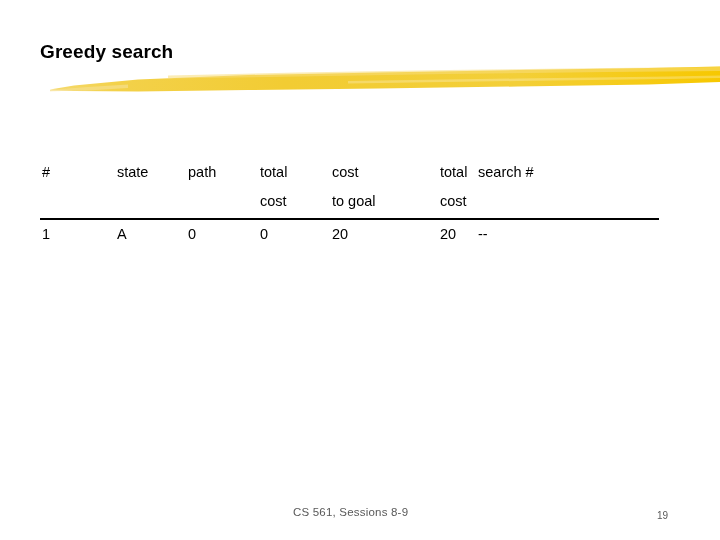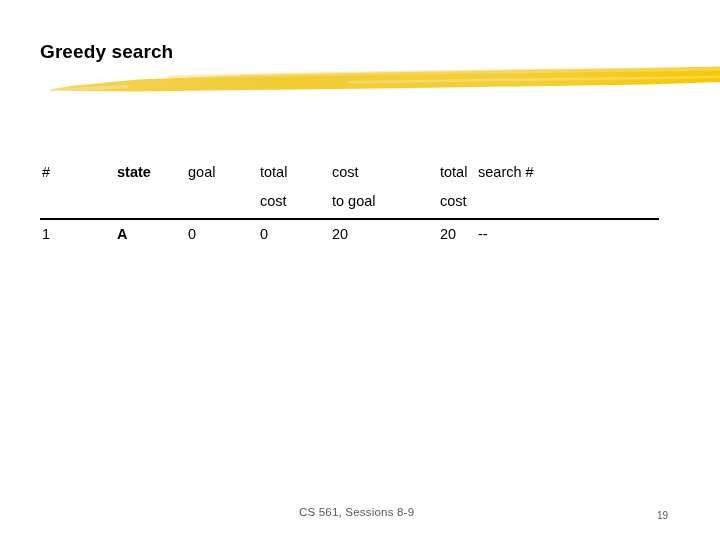--- a/index.html
+++ b/index.html
@@ -89,21 +89,21 @@
     font-size: 14.5px;
     color: #000000;
     white-space: nowrap;
     line-height: 1;
   }
   .row-head-1 { top: 2px; }
   .row-head-2 { top: 31px; }
   .row-data-1 { top: 64px; }
 
   .col-num    { left: 2px; }
-  .col-state  { left: 77px; font-weight: bold; }
+  .col-state  { left: 77px; }
   .col-depth  { left: 148px; }
   .col-path   { left: 220px; }
   .col-cost   { left: 292px; }
   .col-total  { left: 365px; margin-left: 35px; }
   .col-parent { left: 438px; }
 
   .table-rule {
     position: absolute;
     left: 0px;
     top: 55px;
@@ -115,21 +115,21 @@
   
   .footer {
     position: absolute;
     left: 0;
     top: 506px;
     width: 720px;
     height: 22px;
   }
   .footer-center {
     position: absolute;
-    left: 299px;
+    left: 293px;
     top: 0;
     font-size: 11.5px;
     color: #595959;
     white-space: nowrap;
     letter-spacing: 0.2px;
   }
   .footer-page {
     position: absolute;
     left: 657px;
     top: 4px;
@@ -162,21 +162,21 @@
       <path d="M300,19.0 L470,16.5 L620,14.5 L672,13.5 L672,16.0 L620,17.0 L470,19.0 L300,21.5 Z" fill="#ffffff" opacity="0.25"></path>
       <path d="M2,27.8 L40,25.0 L80,22.5 L80,26.0 L40,28.5 L2,29.2 Z" fill="#f6dd88" opacity="0.75"></path>
     </svg>
   </div>
 
 
   <div class="queue-table">
 
     <span class="hdr-cell row-head-1 col-num">#</span>
     <span class="hdr-cell row-head-1 col-state">state</span>
-    <span class="hdr-cell row-head-1 col-depth">goal</span>
+    <span class="hdr-cell row-head-1 col-depth">path</span>
     <span class="hdr-cell row-head-1 col-path">total</span>
     <span class="hdr-cell row-head-1 col-cost">cost</span>
     <span class="hdr-cell row-head-1 col-total">total</span>
     <span class="hdr-cell row-head-1 col-parent">search #</span>
 
     <span class="hdr-cell row-head-2 col-path">cost</span>
     <span class="hdr-cell row-head-2 col-cost">to goal</span>
     <span class="hdr-cell row-head-2 col-total">cost</span>
 
     <div class="table-rule"></div>

